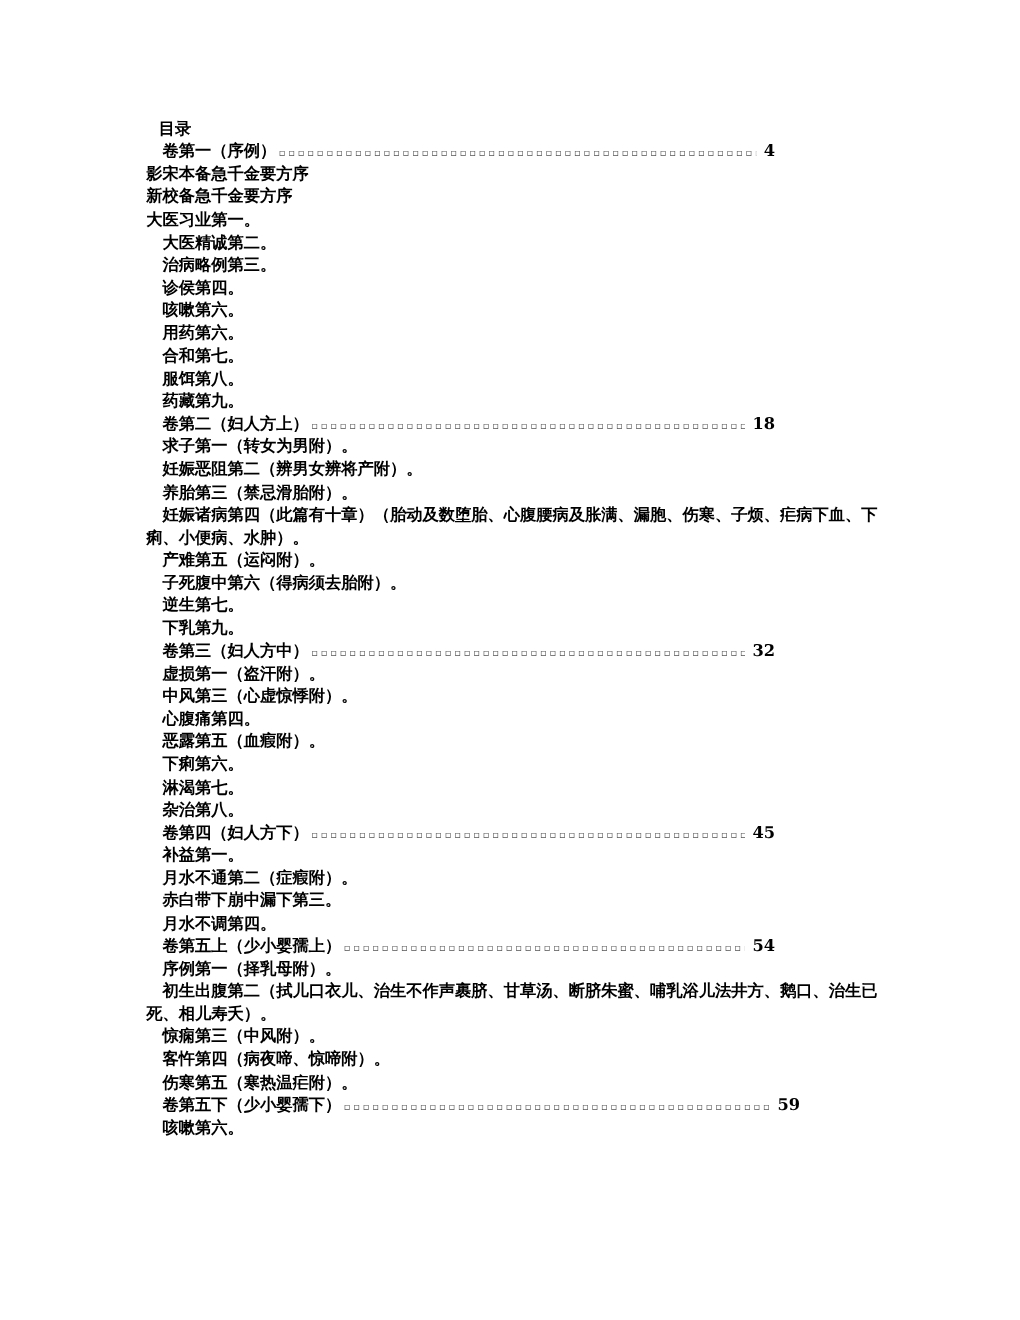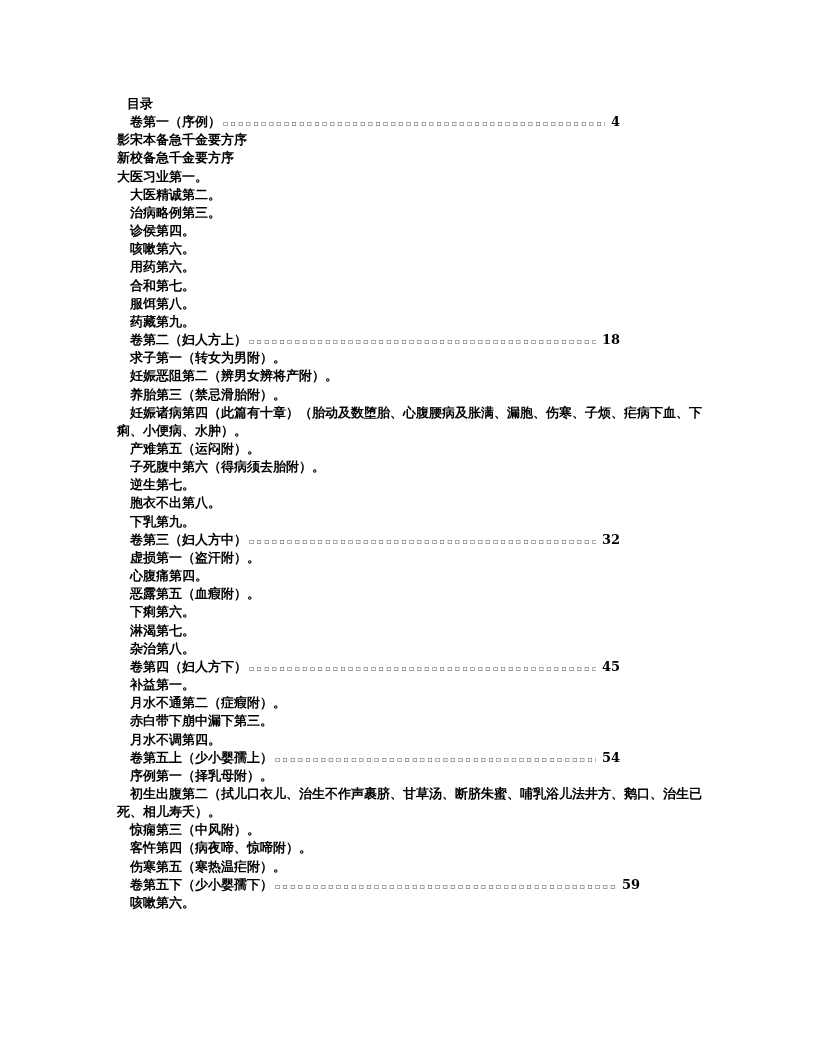--- a/index.html
+++ b/index.html
@@ -59,28 +59,28 @@
         <span class="dots">▫▫▫▫▫▫▫▫▫▫▫▫▫▫▫▫▫▫▫▫▫▫▫▫▫▫▫▫▫▫▫▫▫▫▫▫▫▫▫▫▫▫▫▫▫▫▫▫▫▫▫▫▫▫▫▫▫▫▫▫▫▫▫▫▫▫▫▫▫▫▫▫▫▫▫▫▫▫▫▫▫▫▫▫▫▫▫▫▫▫</span>
         <span class="num">18</span>
       </div>
       <div class="line i1">求子第一（转女为男附）。</div>
       <div class="line i1">妊娠恶阻第二（辨男女辨将产附）。</div>
       <div class="line i1">养胎第三（禁忌滑胎附）。</div>
       <div class="line wrap">妊娠诸病第四（此篇有十章）（胎动及数堕胎、心腹腰病及胀满、漏胞、伤寒、子烦、疟病下血、下痢、小便病、水肿）。</div>
       <div class="line i1">产难第五（运闷附）。</div>
       <div class="line i1">子死腹中第六（得病须去胎附）。</div>
       <div class="line i1">逆生第七。</div>
-      <div class="line i1">胞衣不出第八。</div>
       <div class="line i1">下乳第九。</div>
       <div class="line toc-row">
         <span class="lbl">卷第三（妇人方中）</span>
         <span class="dots">▫▫▫▫▫▫▫▫▫▫▫▫▫▫▫▫▫▫▫▫▫▫▫▫▫▫▫▫▫▫▫▫▫▫▫▫▫▫▫▫▫▫▫▫▫▫▫▫▫▫▫▫▫▫▫▫▫▫▫▫▫▫▫▫▫▫▫▫▫▫▫▫▫▫▫▫▫▫▫▫▫▫▫▫▫▫▫▫▫▫</span>
         <span class="num">32</span>
       </div>
       <div class="line i1">虚损第一（盗汗附）。</div>
+      <div class="line i1">中风第三（心虚惊悸附）。</div>
       <div class="line i1">心腹痛第四。</div>
       <div class="line i1">恶露第五（血瘕附）。</div>
       <div class="line i1">下痢第六。</div>
       <div class="line i1">淋渴第七。</div>
       <div class="line i1">杂治第八。</div>
       <div class="line toc-row">
         <span class="lbl">卷第四（妇人方下）</span>
         <span class="dots">▫▫▫▫▫▫▫▫▫▫▫▫▫▫▫▫▫▫▫▫▫▫▫▫▫▫▫▫▫▫▫▫▫▫▫▫▫▫▫▫▫▫▫▫▫▫▫▫▫▫▫▫▫▫▫▫▫▫▫▫▫▫▫▫▫▫▫▫▫▫▫▫▫▫▫▫▫▫▫▫▫▫▫▫▫▫▫▫▫▫</span>
         <span class="num">45</span>
       </div>

